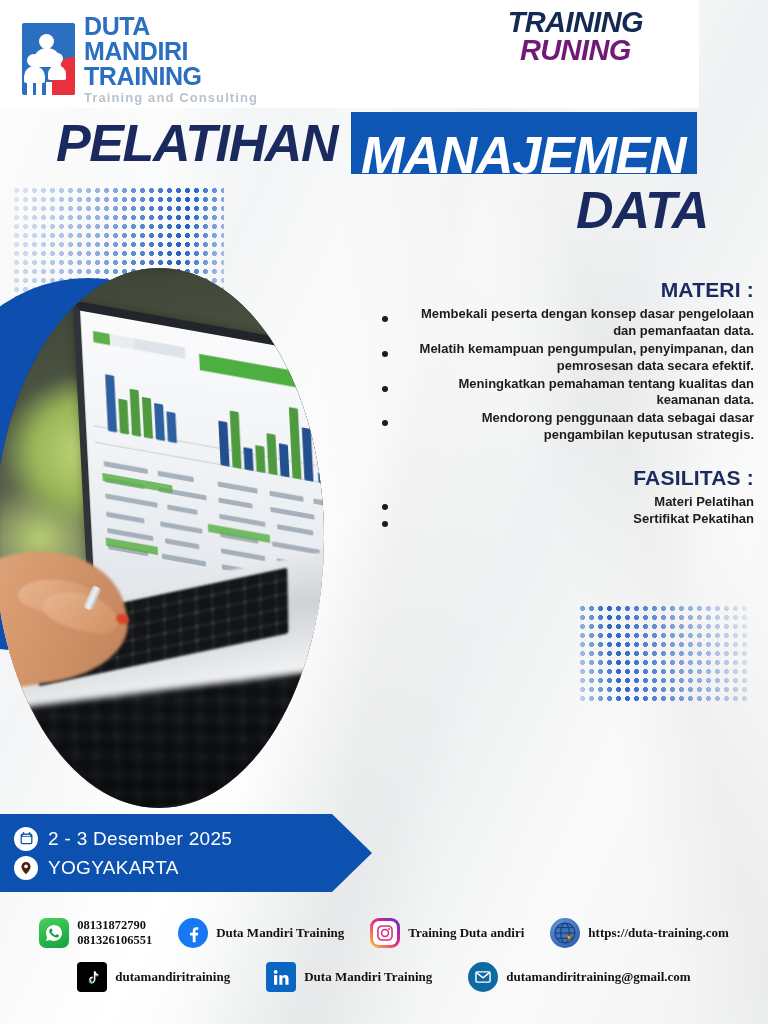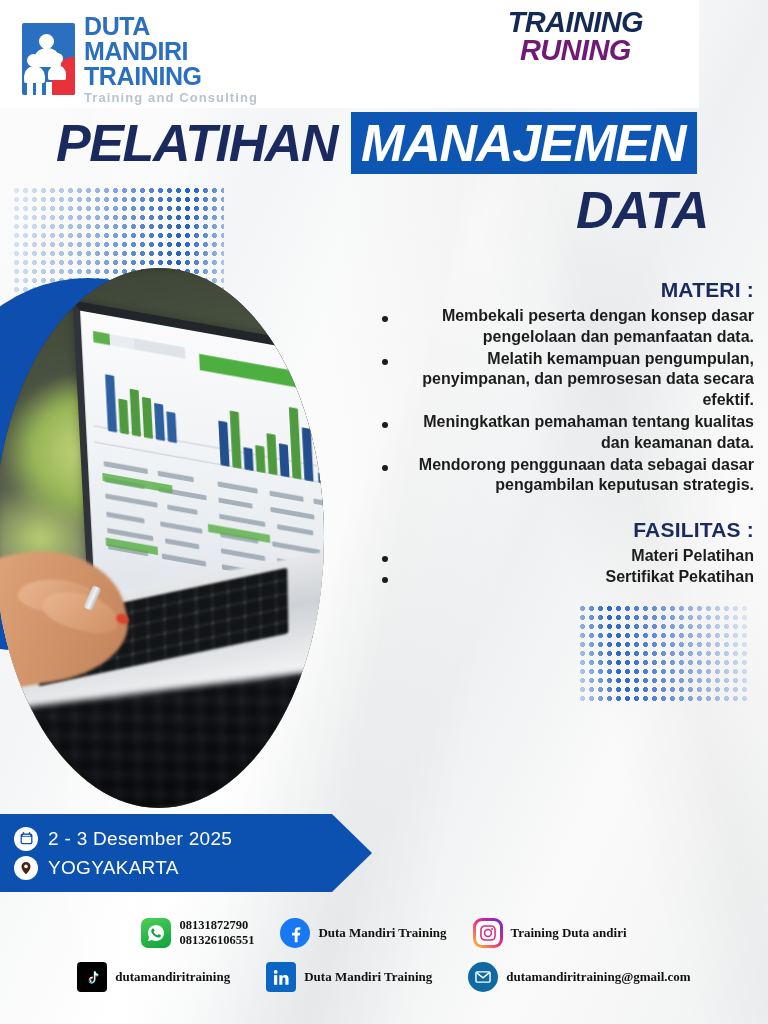--- a/index.html
+++ b/index.html
@@ -162,21 +162,21 @@
     font-family: "Liberation Sans", sans-serif;
   }
   .t-manajemen {
     background: #0d56b3;
     color: #ffffff;
     font-weight: 700;
     font-style: italic;
     font-size: 52px;
     letter-spacing: -1.2px;
     line-height: 62px;
-    padding: 0 12px 0 10px;
+    padding: 12px 12px 0 10px;
     font-family: "Liberation Sans", sans-serif;
   }
   .title-row2 {
     text-align: right;
     padding-right: 60px;
     margin-top: 6px;
   }
   .t-data {
     font-weight: 700;
     font-style: italic;
@@ -400,21 +400,21 @@
     margin-bottom: 4px;
   }
   .bullets {
     list-style: none;
     margin: 0 0 0 18px;
     padding: 0;
   }
   .bullets li {
     position: relative;
     padding-left: 20px;
-    font-size: 16px;
+    font-size: 13px;
     font-weight: 700;
     line-height: 1.30;
     color: #1c1c1c;
     margin-bottom: 1px;
   }
   .bullets li::before {
     content: "";
     position: absolute;
     left: 2px; top: 10px;
     width: 6px; height: 6px;
@@ -700,20 +700,36 @@
         <span class="badge ig">
           <svg width="18" height="18" viewBox="0 0 24 24" aria-hidden="true">
             <rect x="2.6" y="2.6" width="18.8" height="18.8" rx="5.4" fill="none" stroke="#d82d7e" stroke-width="2.1"></rect>
             <circle cx="12" cy="12" r="4.6" fill="none" stroke="#d82d7e" stroke-width="2.1"></circle>
             <circle cx="17.4" cy="6.6" r="1.3" fill="#d82d7e"></circle>
           </svg>
         </span>
         <span class="fi-label">Training Duta andiri</span>
       </div>
 
+      <div class="fitem">
+        <span class="badge web">
+          <svg width="24" height="24" viewBox="0 0 24 24" aria-hidden="true">
+            <circle cx="12" cy="12" r="10" fill="#3f74bd"></circle>
+            <g stroke="#1b3f7d" stroke-width="1.2" fill="none">
+              <circle cx="12" cy="12" r="10"></circle>
+              <ellipse cx="12" cy="12" rx="4.3" ry="10"></ellipse>
+              <line x1="2" y1="12" x2="22" y2="12"></line>
+              <line x1="3.6" y1="6.6" x2="20.4" y2="6.6"></line>
+              <line x1="3.6" y1="17.4" x2="20.4" y2="17.4"></line>
+            </g>
+            <path d="M13.2 13.4l6.4 3.1-2.7.8-.7 2.8z" fill="#f0b429" stroke="#7a5a10" stroke-width="0.8"></path>
+          </svg>
+        </span>
+        <span class="fi-label">https://duta-training.com</span>
+      </div>
     </div>
 
     <div class="frow r2">
 
       <div class="fitem">
         <span class="badge tt">
           <svg width="17" height="17" viewBox="0 0 24 24" aria-hidden="true">
             <path d="M16.3 3.1c.4 2.2 1.7 3.6 3.9 3.8v2.6c-1.4.1-2.7-.3-4-1v5.9c0 5.2-5.6 6.9-8.1 3.1-1.6-2.5-.7-6.6 4.2-6.8v2.8c-.4.1-.8.2-1.1.3-1.1.4-1.7 1.1-1.5 2.3.3 2.3 4.5 3 4.2-1.5V3.1z" fill="#ffffff"></path>
             <path d="M15.3 4.1c.4 2.2 1.7 3.6 3.9 3.8v1.3c-1.4.1-2.7-.3-4-1v5.9c0 5.2-5.6 6.9-8.1 3.1-.5-.8-.7-1.8-.6-2.8-.4 1.5-.1 3 .7 4.3 2.5 3.8 8.1 2.1 8.1-3.1V9.7c1.3.7 2.6 1.1 4 1V8.1c-2-.2-3.3-1.4-3.8-3.4z" fill="#25f4ee"></path>
             <path d="M11.4 12.5c-.3.1-.6.2-.9.3-1.1.4-1.7 1.1-1.5 2.3.2 1.5 2.1 2.3 3.3 1.3-.9.3-1.9-.2-2.1-1.3-.2-1.2.4-1.9 1.5-2.3l-.3-.3z" fill="#fe2c55"></path>

